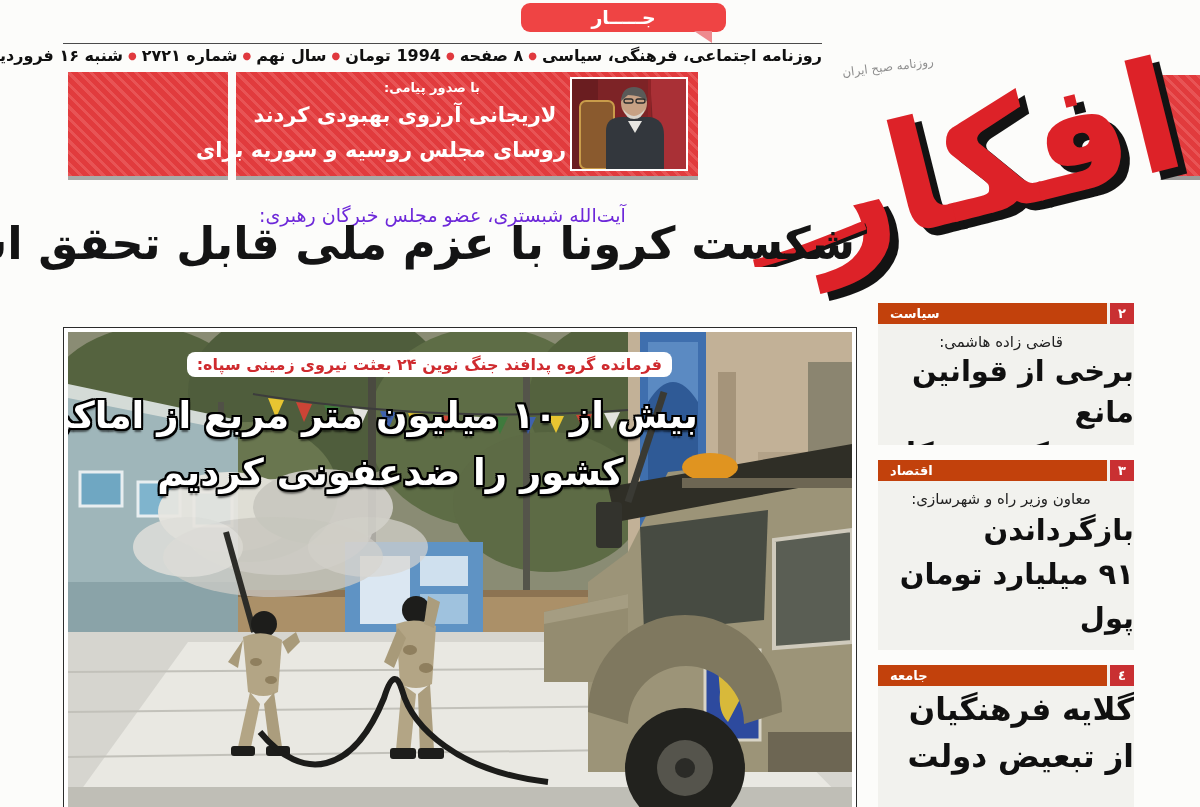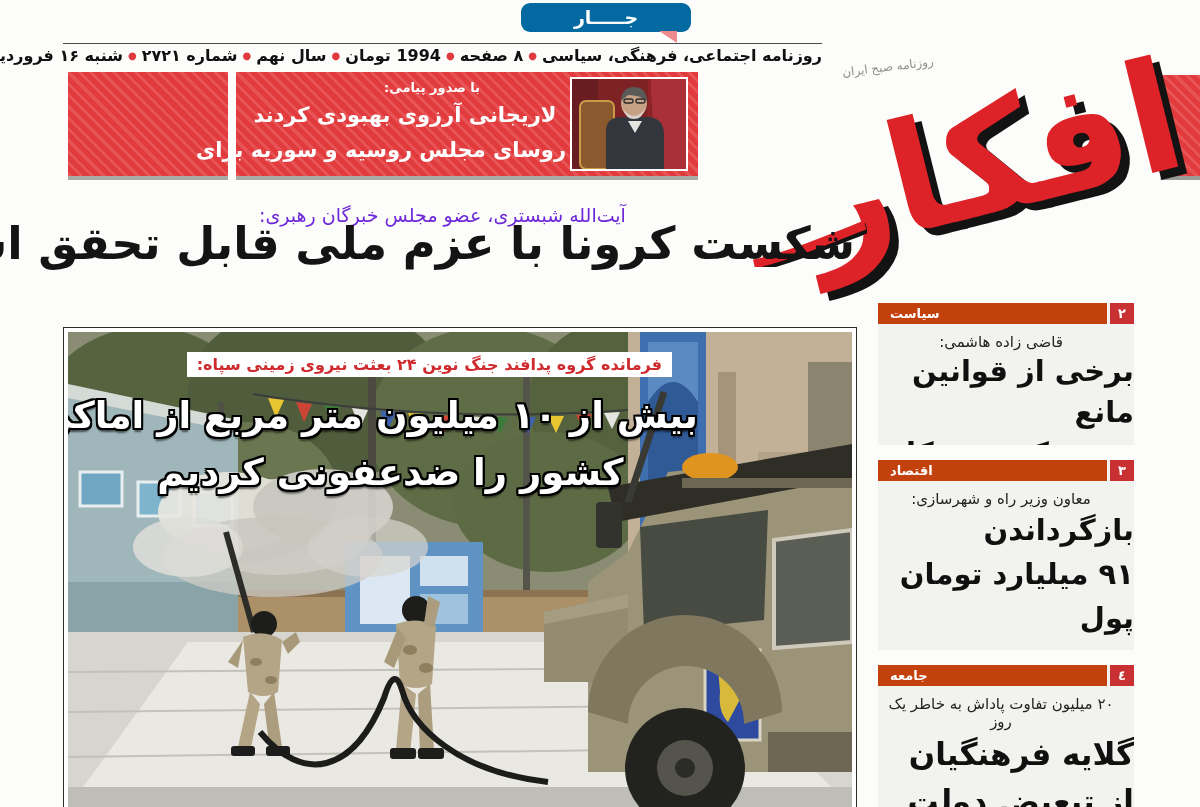--- a/index.html
+++ b/index.html
@@ -1,20 +1,20 @@
 <!DOCTYPE html>
 <html lang="fa" dir="rtl"><head>
 <meta charset="utf-8">
 <style>
   html,body{margin:0;padding:0;background:#e9e9e9;}
   .page{position:relative;width:1200px;height:807px;background:#fcfcfa;overflow:hidden;
         font-family:"DejaVu Sans",sans-serif;direction:rtl;}
 
   
-  .bubble{position:absolute;left:521px;top:3px;width:170px;height:29px;background:#0369a1;
+  .bubble{position:absolute;left:521px;top:3px;width:205px;height:29px;background:#ef4444;
           border-radius:9px;color:#fff;font-weight:bold;font-size:19px;text-align:center;line-height:28px;}
   .bubble::after{content:"";position:absolute;right:14px;bottom:-11px;width:0;height:0;
           border-left:18px solid transparent;border-top:12px solid #ee8a8e;}
 
   .top-rule{position:absolute;left:63px;top:43px;width:759px;height:1px;background:#4a4a4a;}
 
   .header-line{position:absolute;top:46px;right:378px;white-space:nowrap;font-size:16px;
           font-weight:bold;color:#101010;direction:rtl;}
   .header-line .dot{color:#e0393e;font-size:10px;margin:0 5px;vertical-align:2px;}
 
@@ -42,21 +42,21 @@
   .lead-kicker{position:absolute;left:63px;top:204px;width:759px;text-align:center;
                font-size:19px;font-weight:normal;color:#6d28d9;}
   .lead-headline{position:absolute;left:35px;top:217px;width:820px;text-align:center;white-space:nowrap;
                font-size:45px;font-weight:bold;letter-spacing:-1px;color:#141414;}
 
   
   .photo-frame{position:absolute;left:63px;top:327px;width:794px;height:486px;border:1px solid #2b2b2b;
                padding:4px;background:#fff;box-sizing:border-box;}
   .photo-inner{position:relative;width:784px;height:476px;overflow:hidden;background:#cfcdc3;}
   .overlay-kicker{position:absolute;top:20px;right:180px;background:#fff;color:#cf2b2f;
-               font-size:16px;font-weight:bold;padding:3px 10px;white-space:nowrap;}
+               font-size:16px;font-weight:bold;padding:3px 10px;white-space:nowrap;border-radius:8px;}
   .overlay-headline{position:absolute;top:55px;left:15px;width:615px;text-align:center;color:#fff;
                font-size:37px;font-weight:bold;line-height:57px;white-space:nowrap;
                text-shadow:2px 0 0 #000,-2px 0 0 #000,0 2px 0 #000,0 -2px 0 #000,
                            2px 2px 0 #000,-2px -2px 0 #000,2px -2px 0 #000,-2px 2px 0 #000,0 4px 2px rgba(0,0,0,.55);}
 
   
   .sidebar{position:absolute;left:878px;top:303px;width:256px;}
   .section{background:#f2f2ee;margin-bottom:15px;position:relative;overflow:hidden;}
   .sec-1{height:142px;} .sec-2{height:190px;} .sec-3{height:170px;}
   .bar{height:21px;background:#c2410c;display:flex;align-items:center;direction:ltr;}
@@ -289,21 +289,20 @@
         <div>۹۱ میلیارد تومان پول</div>
         <div>بلیت قطار به مسافران</div>
       </div>
     </div>
 
     <div class="section sec-3">
       <div class="bar">
         <span class="bar-label">جامعه</span>
         <span class="bar-num">٤</span>
       </div>
-      <div class="kicker">۲۰ میلیون تفاوت پاداش به خاطر یک روز</div>
       <div class="s-headline hl-3">
         <div>گلایه فرهنگیان</div>
         <div>از تبعیض دولت</div>
       </div>
     </div>
 
   </div>
 </div>
 
 </body></html>

